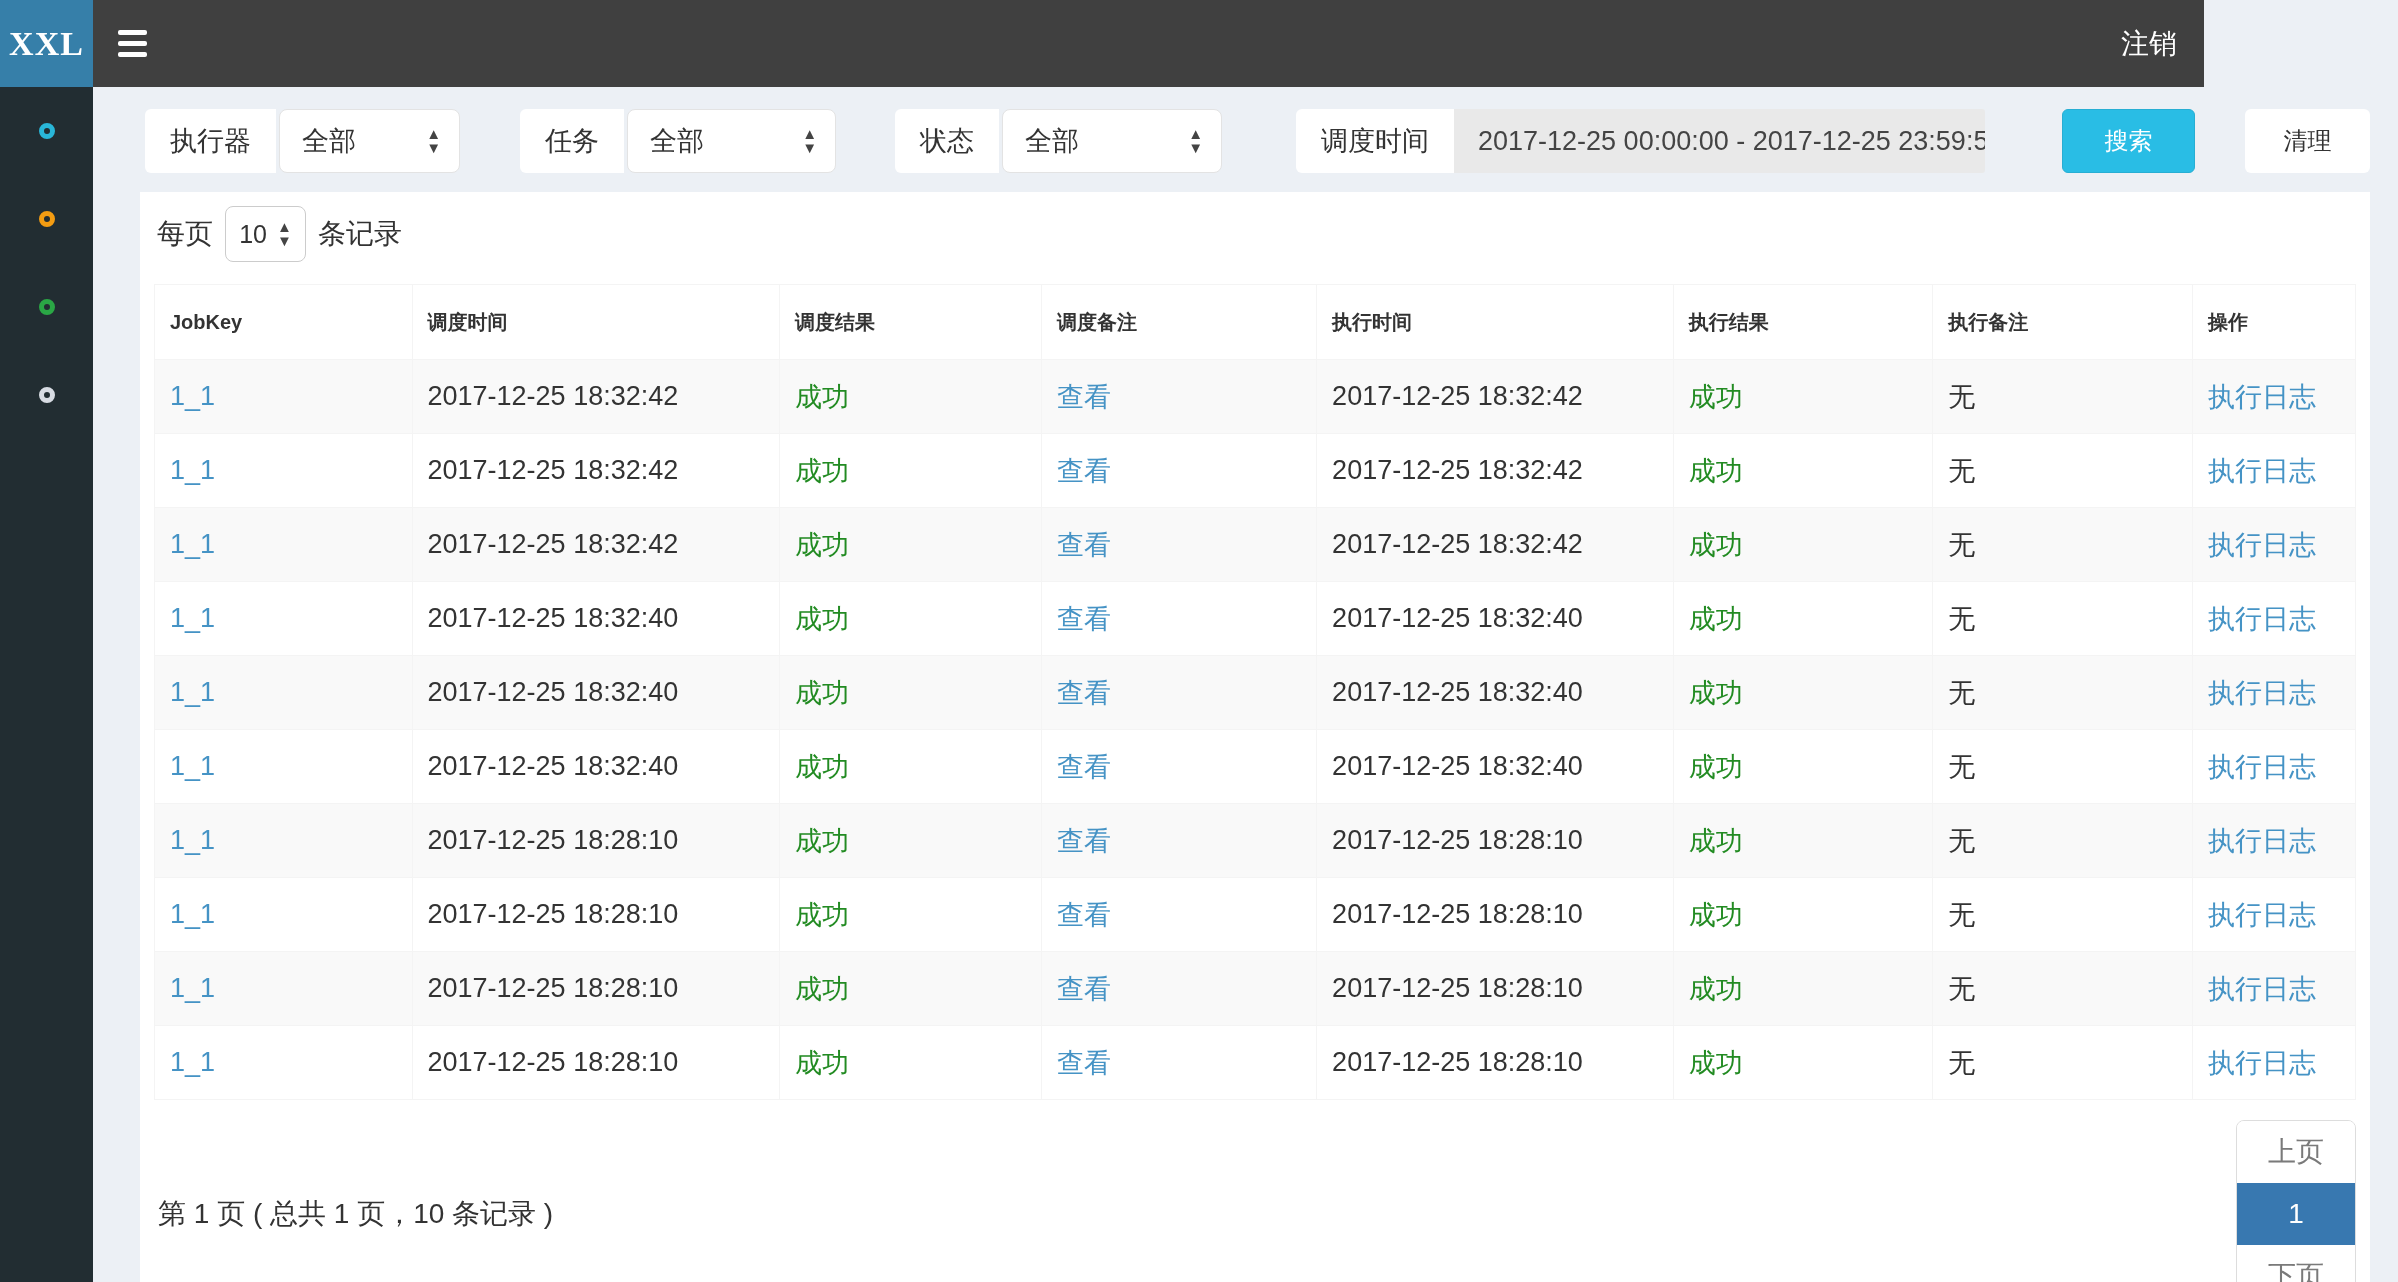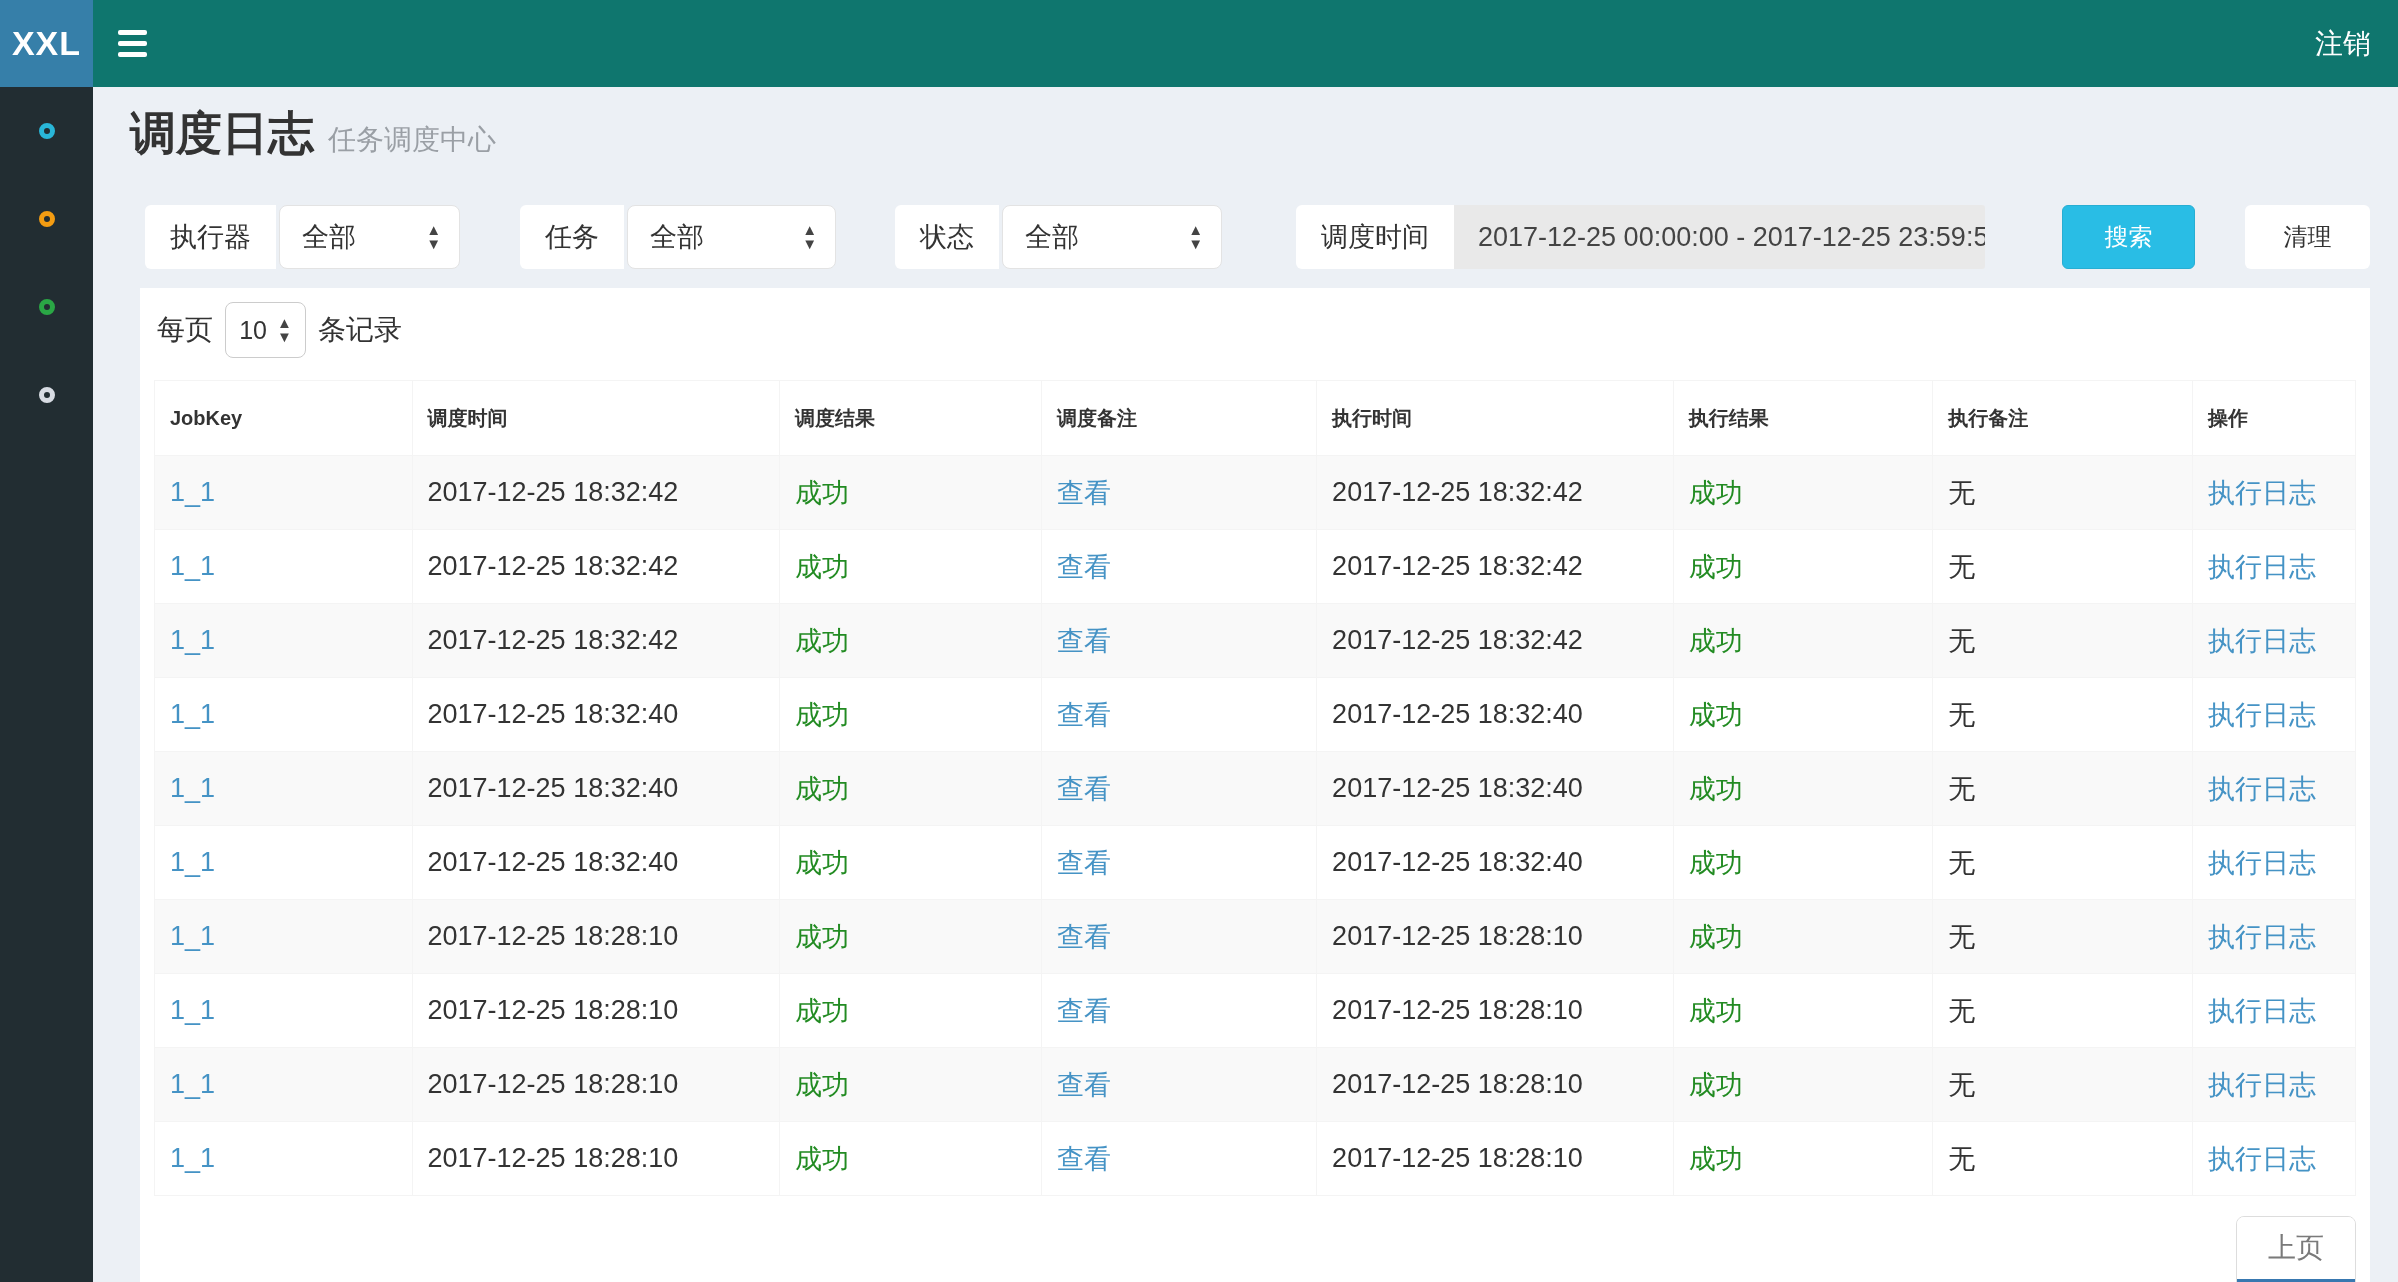--- a/index.html
+++ b/index.html
@@ -4,21 +4,21 @@
 <style>
   * { box-sizing: border-box; }
   html,body { margin:0; padding:0; }
   body {
     width:2398px; height:1282px; overflow:hidden;
     background:#ecf0f5;
     font-family:"Liberation Sans","DejaVu Sans",sans-serif;
     color:#333;
   }
   
-  .navbar { position:absolute; top:0; left:0; width:2398px; height:87px; background:#0f766e; display:flex; align-items:stretch; z-index:10; }
+  .navbar { position:absolute; top:0; left:0; width:2204px; height:87px; background:#404040; display:flex; align-items:stretch; z-index:10;font-family:Liberation Serif, serif; }
   .logo { width:93px; background:#367fa9; color:#fff; font-weight:bold; font-size:34px; display:flex; align-items:center; justify-content:center; letter-spacing:1px; cursor:pointer; }
   .hamburger { width:78px; display:flex; flex-direction:column; justify-content:center; align-items:center; gap:6px; cursor:pointer; }
   .hamburger .bar { width:29px; height:5px; background:#fff; border-radius:2px; }
   .logout { margin-left:auto; color:#fff; font-size:28px; display:flex; align-items:center; padding:12px 27px; cursor:pointer; text-decoration:none; }
   
   .sidebar { position:absolute; top:87px; left:0; bottom:0; width:93px; background:#222d32; }
   .side-item { height:88px; display:flex; align-items:center; justify-content:center; cursor:pointer; }
   .ring { width:16px; height:16px; border-radius:50%; border:5px solid #fff; }
   
   .content { position:absolute; top:87px; left:93px; right:0; bottom:0; }
@@ -82,23 +82,20 @@
     </div>
     <div class="side-item">
       <span class="ring" style="border-color: rgb(42, 167, 69);"></span>
     </div>
     <div class="side-item">
       <span class="ring" style="border-color: rgb(216, 220, 227);"></span>
     </div>
   </aside>
 
 <main class="content">
-  <div class="page-header">
-    <h1>调度日志</h1><span class="subtitle">任务调度中心</span>
-  </div>
 
   <div class="filters">
     <div class="igroup g-executor">
       <span class="addon">执行器</span>
       <div class="selectbox">
         <span>全部</span>
         <span class="spin"></span>
       </div>
     </div>
     <div class="igroup g-job">

